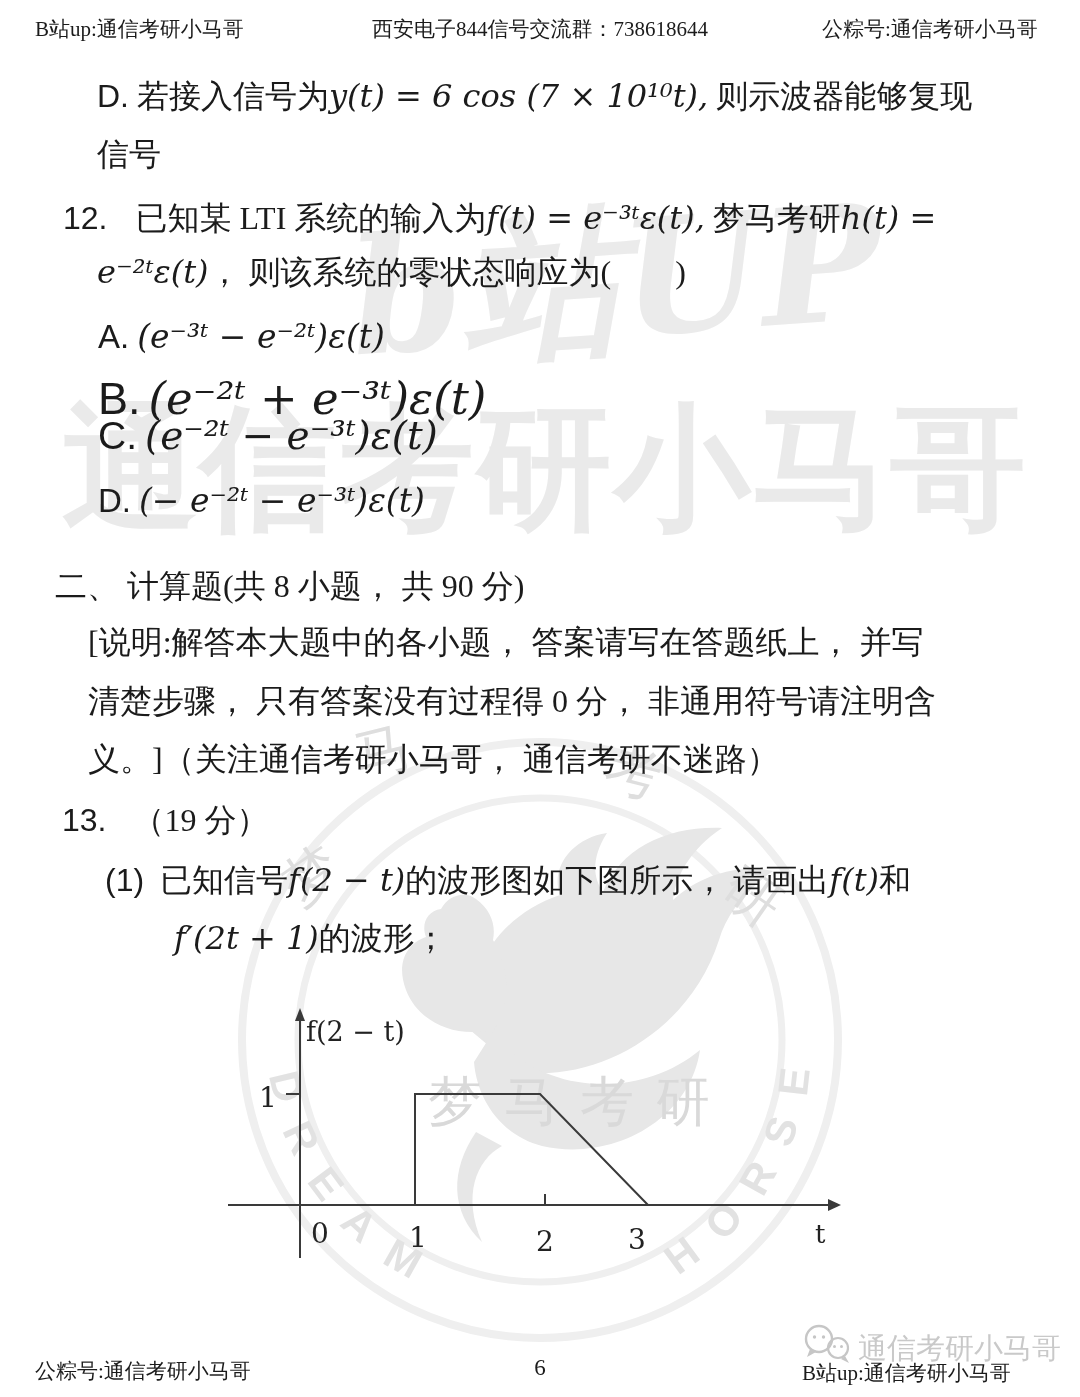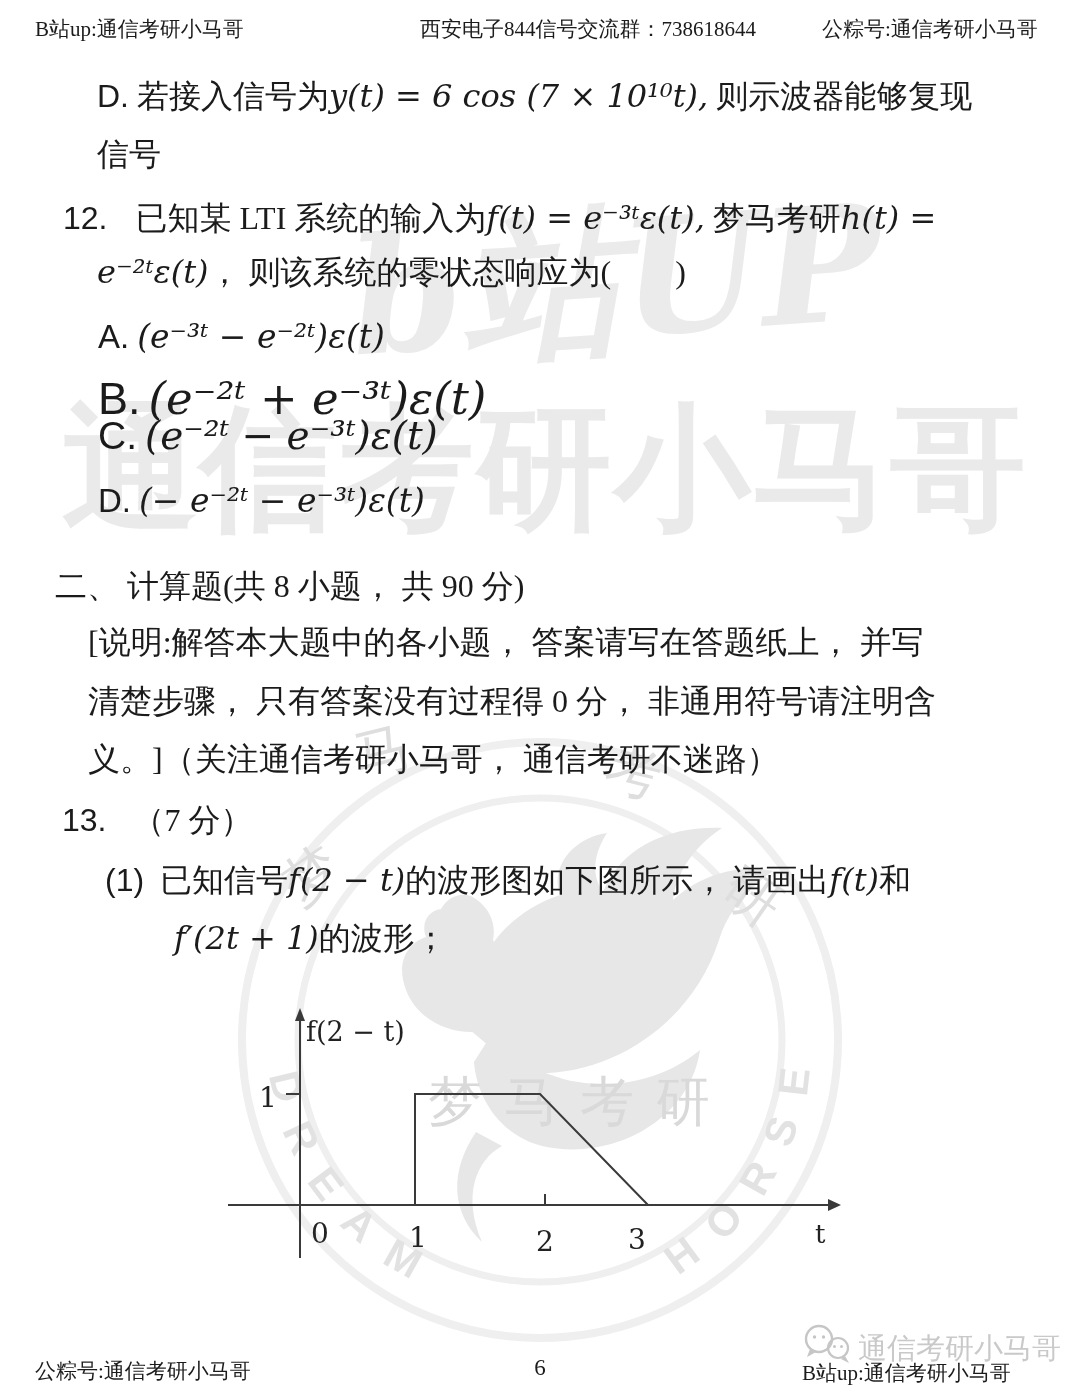--- a/index.html
+++ b/index.html
@@ -14,21 +14,21 @@
   .wm{position:absolute;z-index:0;pointer-events:none;}
   .wm-bzhan{left:350px;top:175px;font-size:160px;font-weight:bold;font-style:italic;
             color:#ebebeb;font-family:"DejaVu Serif",serif;transform:rotate(-4deg);}
   .wm-brand{left:62px;top:378px;font-size:136px;font-weight:bold;color:#eaeaea;
             font-family:"DejaVu Serif",serif;letter-spacing:2px;}
   .figure{position:absolute;left:225px;top:1003px;z-index:2;}
   .fig-text{font-family:"DejaVu Serif",serif;fill:#222;}
   .corner-gray{left:858px;top:1330px;font-size:29px;color:#c9c9c9;z-index:2;}
   .footer-line{font-size:21px;}
   .pagenum{left:50%;transform:translateX(-50%);top:1354px;font-size:23px;}
-  .center-h{left:50%;transform:translateX(-50%);margin-left:48px;}
+  .center-h{left:50%;transform:translateX(-50%);}
 </style>
 </head>
 <body>
 
 <div class="page">
 
   <div class="wm wm-bzhan">b站UP</div>
   <div class="wm wm-brand">通信考研小马哥</div>
 
   <svg class="wm" style="left:220px;top:700px;" width="640" height="645" viewBox="0 0 640 645">
@@ -97,21 +97,21 @@
   <div class="line" style="left:98px;top:480px;font-size:33px;">
     <span class="lab optlab">D.</span><span class="m">(− e⁻²ᵗ − e⁻³ᵗ)ε(t)</span>
   </div>
 
   <div class="line" style="left:55px;top:566px;">二、 计算题(共 8 小题， 共 90 分)</div>
   <div class="line" style="left:88px;top:622px;">[说明:解答本大题中的各小题， 答案请写在答题纸上， 并写</div>
   <div class="line" style="left:88px;top:681px;">清楚步骤， 只有答案没有过程得 0 分， 非通用符号请注明含</div>
   <div class="line" style="left:88px;top:739px;">义。]（关注通信考研小马哥， 通信考研不迷路）</div>
 
   <div class="line" style="left:62px;top:800px;">
-    <span class="lab" style="margin-right:26px;">13.</span><span class="z">（7 分）</span>
+    <span class="lab" style="margin-right:26px;">13.</span><span class="z">（19 分）</span>
   </div>
   <div class="line" style="left:105px;top:860px;">
     <span class="lab" style="margin-right:16px;">(1)</span><span class="z">已知信号</span><span class="m">f(2 − t)</span><span class="z">的波形图如下图所示， 请画出</span><span class="m">f(t)</span><span class="z">和</span>
   </div>
   <div class="line" style="left:174px;top:918px;">
     <span class="m">f′(2t + 1)</span><span class="z">的波形；</span>
   </div>
 
   <svg class="figure" width="640" height="290" viewBox="0 0 640 290">
 

